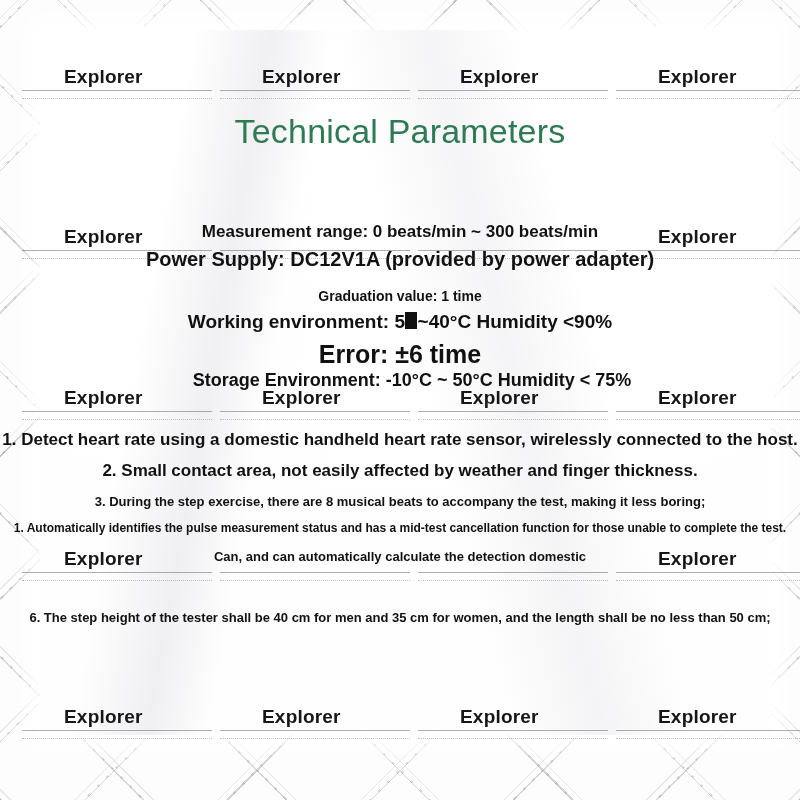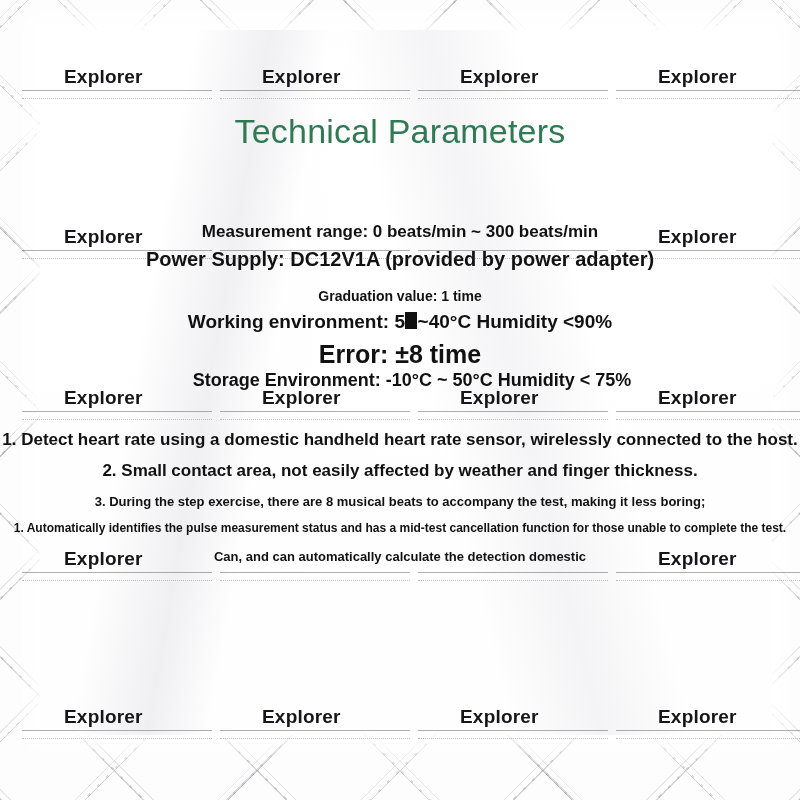--- a/index.html
+++ b/index.html
@@ -116,35 +116,36 @@
   <div class="spec" style="top:222px;font-size:17px;">Measurement range: 0 beats/min ~ 300 beats/min</div>
 
   <div class="spec" style="top:248px;font-size:20px;">Power Supply: DC12V1A (provided by power adapter)</div>
 
   <div class="spec" style="top:288px;font-size:14px;">Graduation value: 1 time</div>
 
   <div class="spec" style="top:311px;font-size:19px;">
     <span>Working environment: 5</span><span class="tofu"></span><span>~40°C Humidity &lt;90%</span>
   </div>
 
-  <div class="spec" style="top:340px;font-size:25px;">Error: ±8 time</div>
+  <div class="spec" style="top:340px;font-size:25px;">Error: ±6 time</div>
 
   <div class="spec" style="top:370px;font-size:18px;padding-left:24px;">Storage Environment: -10°C ~ 50°C Humidity &lt; 75%</div>
 
   <div class="feat" style="top:430px;font-size:17px;">1. Detect heart rate using a domestic handheld heart rate sensor, wirelessly connected to the host.</div>
 
   <div class="feat" style="top:461px;font-size:17px;">2. Small contact area, not easily affected by weather and finger thickness.</div>
 
   <div class="feat" style="top:494px;font-size:13px;">3. During the step exercise, there are 8 musical beats to accompany the test, making it less boring;</div>
 
   <div class="feat" style="top:521px;font-size:12px;">1. Automatically identifies the pulse measurement status and has a mid-test cancellation function for those unable to complete the test.</div>
 
   <div class="feat" style="top:549px;font-size:13px;">Can, and can automatically calculate the detection domestic</div>
 
 
+  <div class="feat" style="top:610px;font-size:13px;">6. The step height of the tester shall be 40 cm for men and 35 cm for women, and the length shall be no less than 50 cm;</div>
 
 </div>
 
 <div id="watermarks">
     <div class="wm-row" style="top: 66px;">
       <div class="wm-rule" style="left: 22px; top: 24px; width: 190px;"></div>
       <div class="wm" style="left: 64px;">Explorer</div>
       <div class="wm-rule" style="left: 220px; top: 24px; width: 190px;"></div>
       <div class="wm" style="left: 262px;">Explorer</div>
       <div class="wm-rule" style="left: 418px; top: 24px; width: 190px;"></div>

